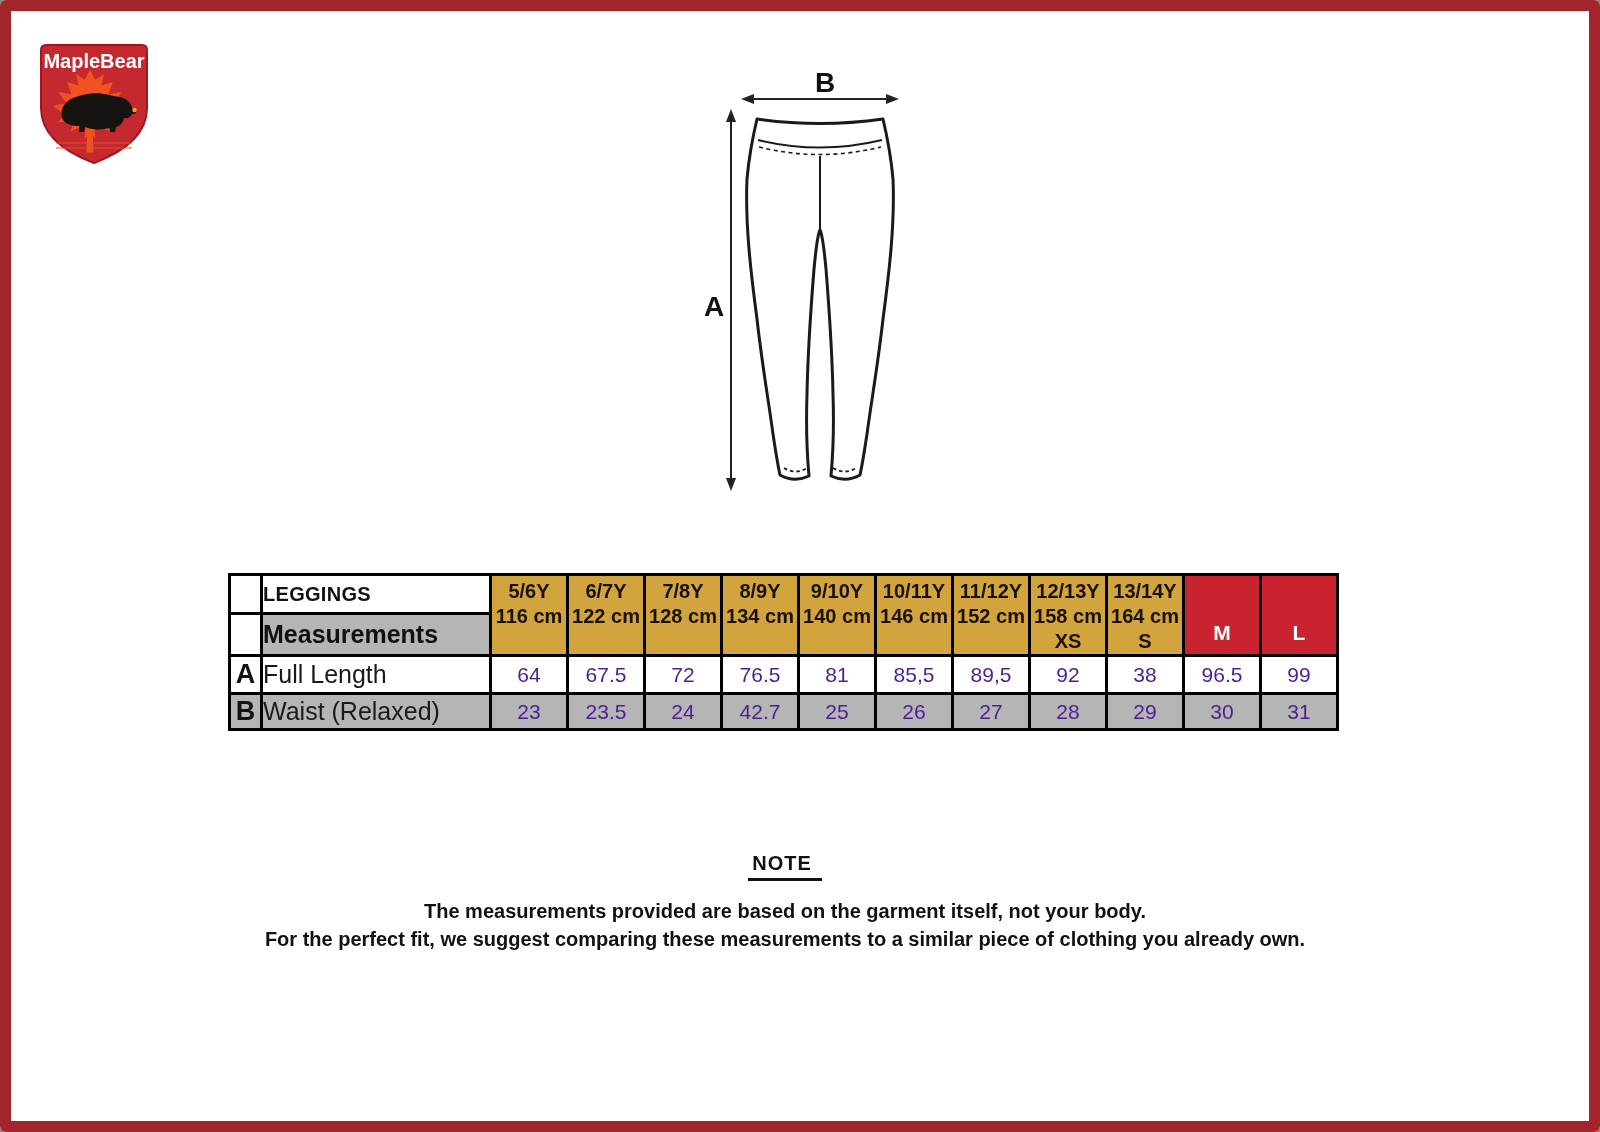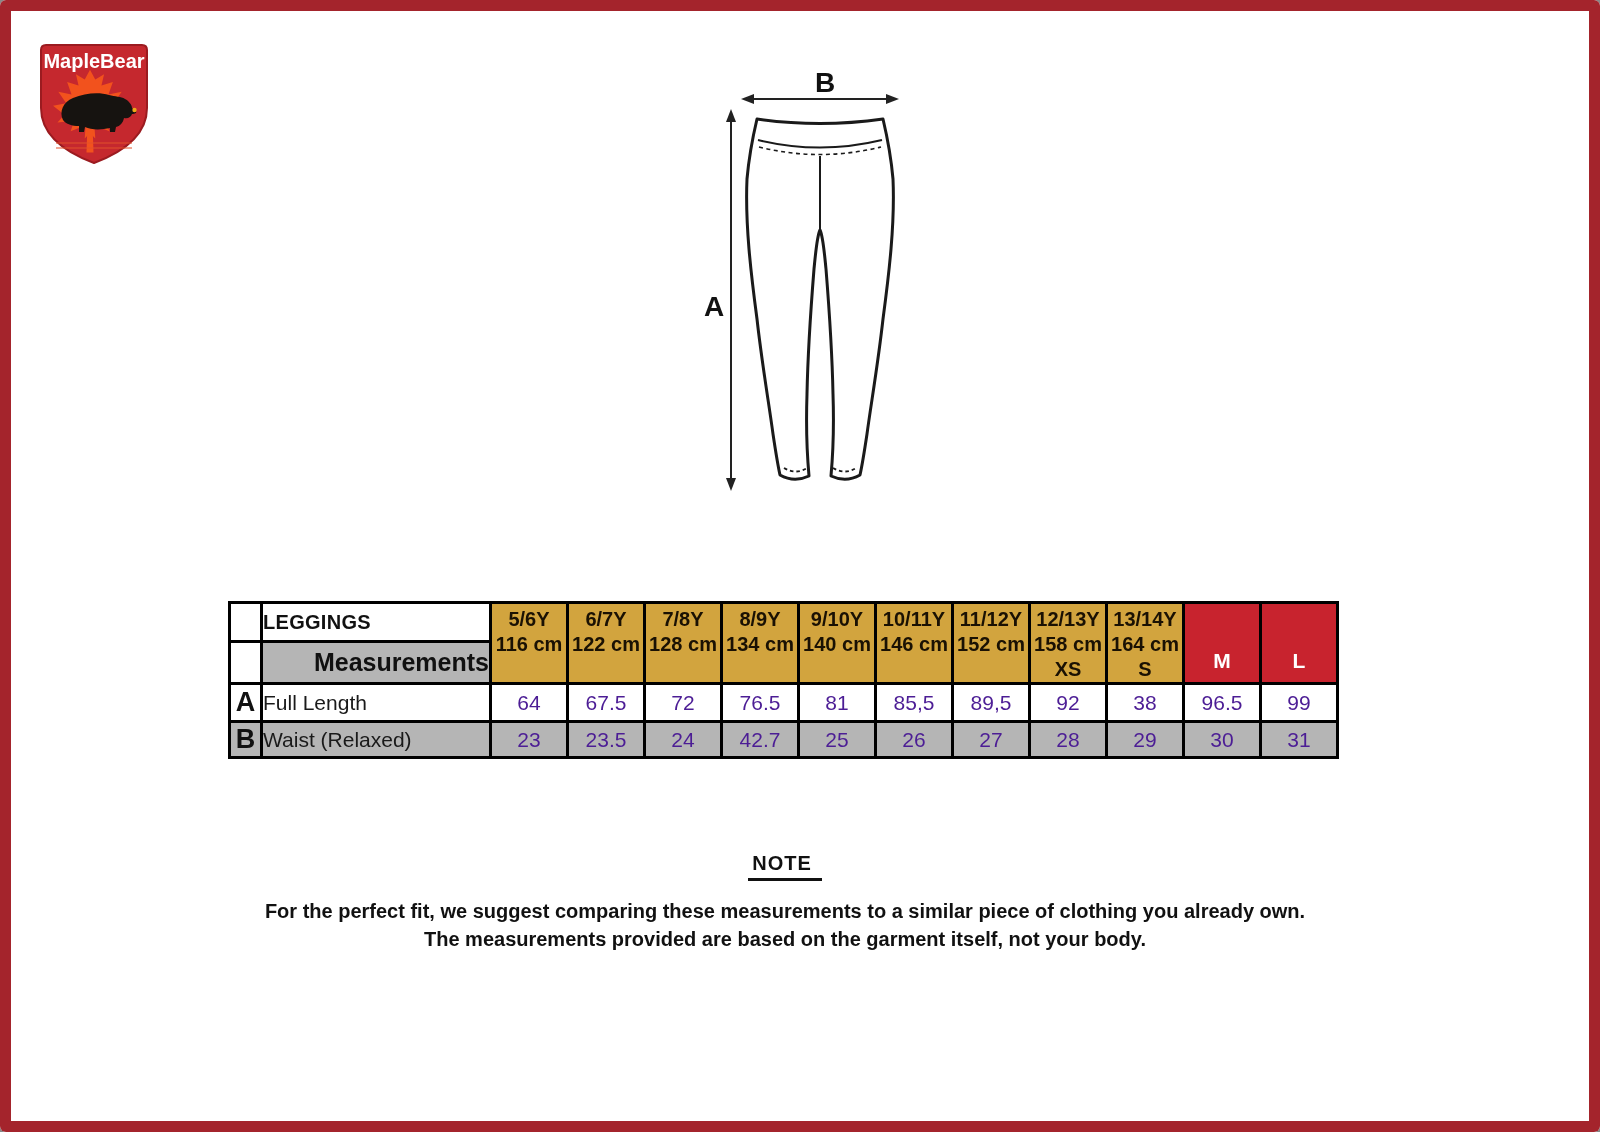--- a/index.html
+++ b/index.html
@@ -6,34 +6,34 @@
   .canvas{
     position:relative;width:1600px;height:1132px;background:#fff;
     overflow:hidden;font-family:"Liberation Sans",sans-serif;border-radius:6px;
   }
   .frame{position:absolute;inset:0;border:11px solid #A4242C;pointer-events:none;z-index:10;}
 
   .logo-svg{position:absolute;left:38px;top:42px;}
   .diagram-svg{position:absolute;left:700px;top:64px;}
 
   table.size-chart{
-    position:absolute;left:228px;top:601px;
+    position:absolute;left:228px;top:573px;
     border-collapse:collapse;table-layout:fixed;color:#111;
   }
   table.size-chart td{border:3px solid #000;padding:0;overflow:hidden;}
   td.corner{border:none;background:#fff;}
   td.product{background:#fff;font-weight:bold;font-size:20px;text-align:left;padding-left:8px;letter-spacing:.3px;}
-  td.meas{background:#B5B5B5;font-weight:bold;font-size:25px;text-align:right;padding-left:8px;}
+  td.meas{background:#B5B5B5;font-weight:bold;font-size:25px;text-align:left;padding-left:8px;}
   td.gold{background:#D2A43E;text-align:center;vertical-align:top;font-weight:bold;color:#1A1103;margin-left:23px;}
   td.gold .sz,td.gold .ht,td.gold .alt{font-size:20px;line-height:25px;}
   td.gold .sz{margin-top:3px;}
   td.red{background:#C8232E;color:#fff;text-align:center;vertical-align:bottom;font-weight:bold;font-size:21px;}
   td.red .sz{margin-bottom:9px;}
   td.key{background:#fff;font-weight:bold;font-size:27px;text-align:center;}
-  td.rowlabel{background:#fff;font-size:21px;text-align:left;padding-left:8px;color:#1a1a1a;}
+  td.rowlabel{background:#fff;font-size:25px;text-align:left;padding-left:8px;color:#1a1a1a;}
   td.val{background:#fff;font-size:21px;text-align:center;color:#4c1d95;}
   tr.row-b td.key,tr.row-b td.rowlabel,tr.row-b td.val{background:#B5B5B5;}
 
   .note{position:absolute;top:852px;left:0;width:1570px;text-align:center;color:#111;}
   .note-title{display:inline-block;font-size:20px;font-weight:bold;letter-spacing:1px;
     border-bottom:3px solid #111;padding:0 10px 3px 4px;}
   .note-lines{margin-top:16px;font-size:20px;font-weight:bold;line-height:28px;}
 </style>
 </head>
 <body>
@@ -182,17 +182,17 @@
       <td class="val">29</td>
       <td class="val">30</td>
       <td class="val">31</td>
     </tr>
   </tbody>
     </table>
 
   <div class="note">
     <div class="note-title">NOTE</div>
     <div class="note-lines">
+      <div>The measurements provided are based on the garment itself, not your body.</div>
       <div>For the perfect fit, we suggest comparing these measurements to a similar piece of clothing you already own.</div>
-      <div>The measurements provided are based on the garment itself, not your body.</div>
     </div>
   </div>
 </div>
 
 </body></html>

